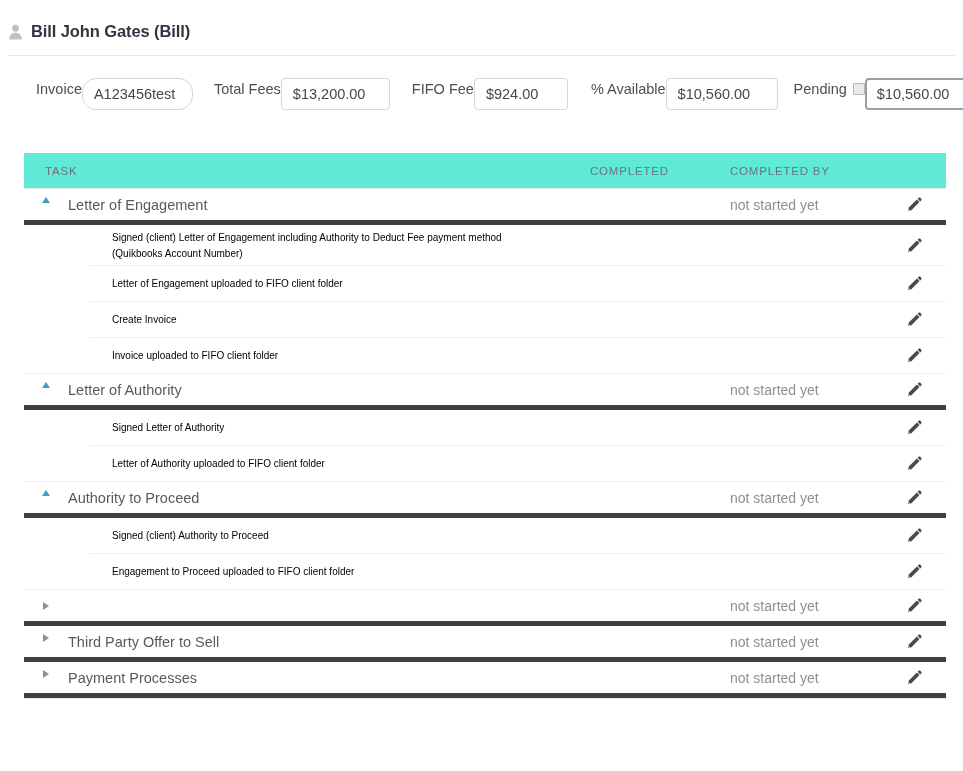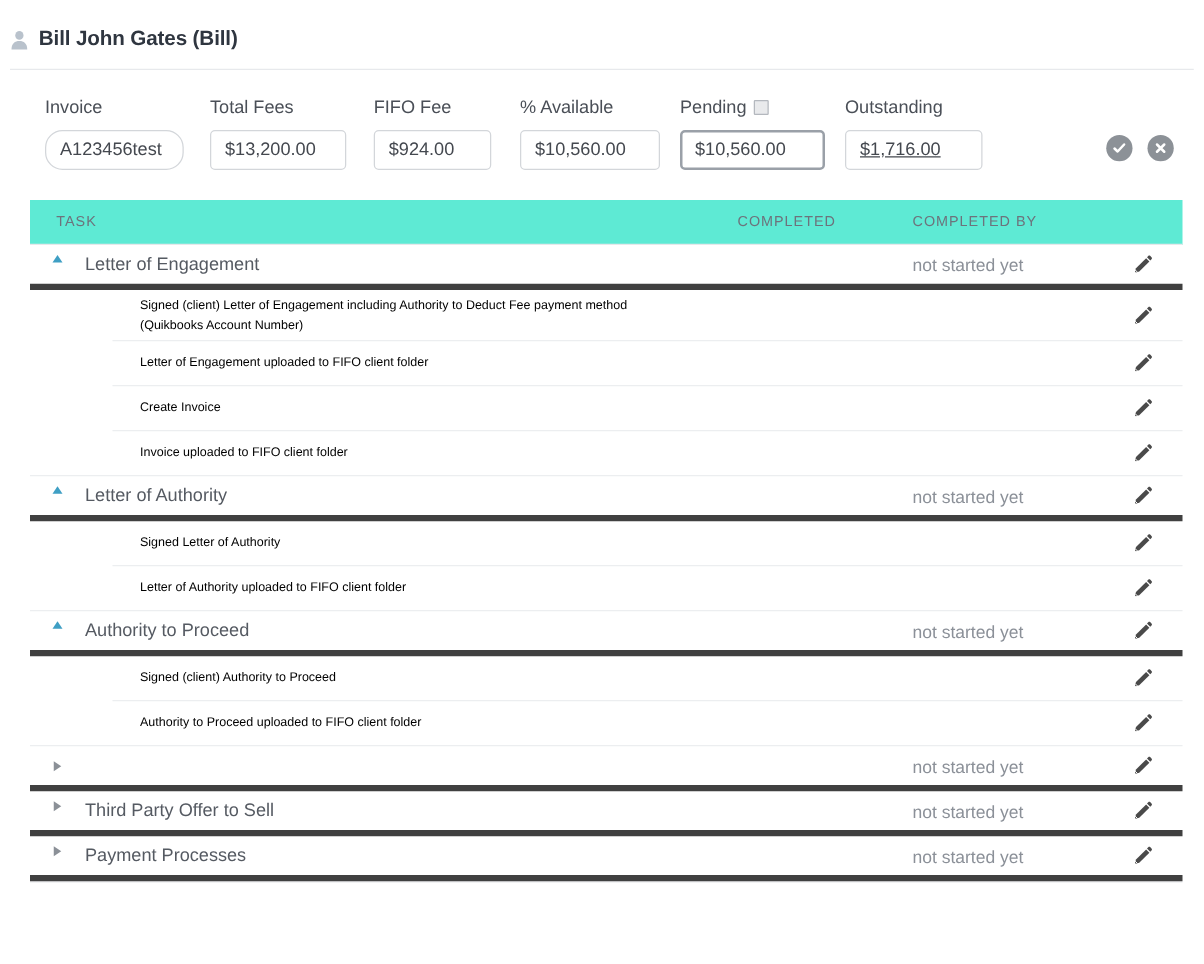--- a/index.html
+++ b/index.html
@@ -31,21 +31,21 @@
     background: #e7e9ec;
   }
 
   
   .form-area {
     margin-top: 22px;
     padding: 0 24px 0 36px;
     display: flex;
     align-items: flex-start;
   }
-  .field { display: flex; flex-direction: column; flex: none; }
+  .field { display: flex; flex: none; }
   .field-label {
     font-size: 14.5px;
     color: #4a4f57;
     margin-bottom: 10px;
     display: flex;
     align-items: center;
     gap: 6px;
     white-space: nowrap;
   }
   .mini-checkbox {
@@ -430,21 +430,21 @@
         <div class="cell-edit">
           <svg class="pencil-btn" viewBox="0 0 18 18" xmlns="http://www.w3.org/2000/svg">
             <path d="M3 14.3 L3.8 11.6 L11.9 3.5 L14.5 6.1 L6.4 14.2 L3.7 15 Z" fill="#4a4a4a"></path>
             <path d="M12.6 2.8 L13.6 1.8 C14.1 1.3 14.8 1.3 15.3 1.8 L16.2 2.7 C16.7 3.2 16.7 3.9 16.2 4.4 L15.2 5.4 Z" fill="#4a4a4a"></path>
             <path d="M3.2 13.0 L5.0 14.8" stroke="#ffffff" stroke-width="0.8"></path>
           </svg>
         </div>
       </div>
       <div class="row sub last-of-group">
         <div class="cell-task">
-          <span class="sub-label">Authority to Proceed uploaded to FIFO client folder</span>
+          <span class="sub-label">Engagement to Proceed uploaded to FIFO client folder</span>
         </div>
         <div class="cell-completed"></div>
         <div class="cell-completedby"></div>
         <div class="cell-edit">
           <svg class="pencil-btn" viewBox="0 0 18 18" xmlns="http://www.w3.org/2000/svg">
             <path d="M3 14.3 L3.8 11.6 L11.9 3.5 L14.5 6.1 L6.4 14.2 L3.7 15 Z" fill="#4a4a4a"></path>
             <path d="M12.6 2.8 L13.6 1.8 C14.1 1.3 14.8 1.3 15.3 1.8 L16.2 2.7 C16.7 3.2 16.7 3.9 16.2 4.4 L15.2 5.4 Z" fill="#4a4a4a"></path>
             <path d="M3.2 13.0 L5.0 14.8" stroke="#ffffff" stroke-width="0.8"></path>
           </svg>
         </div>

